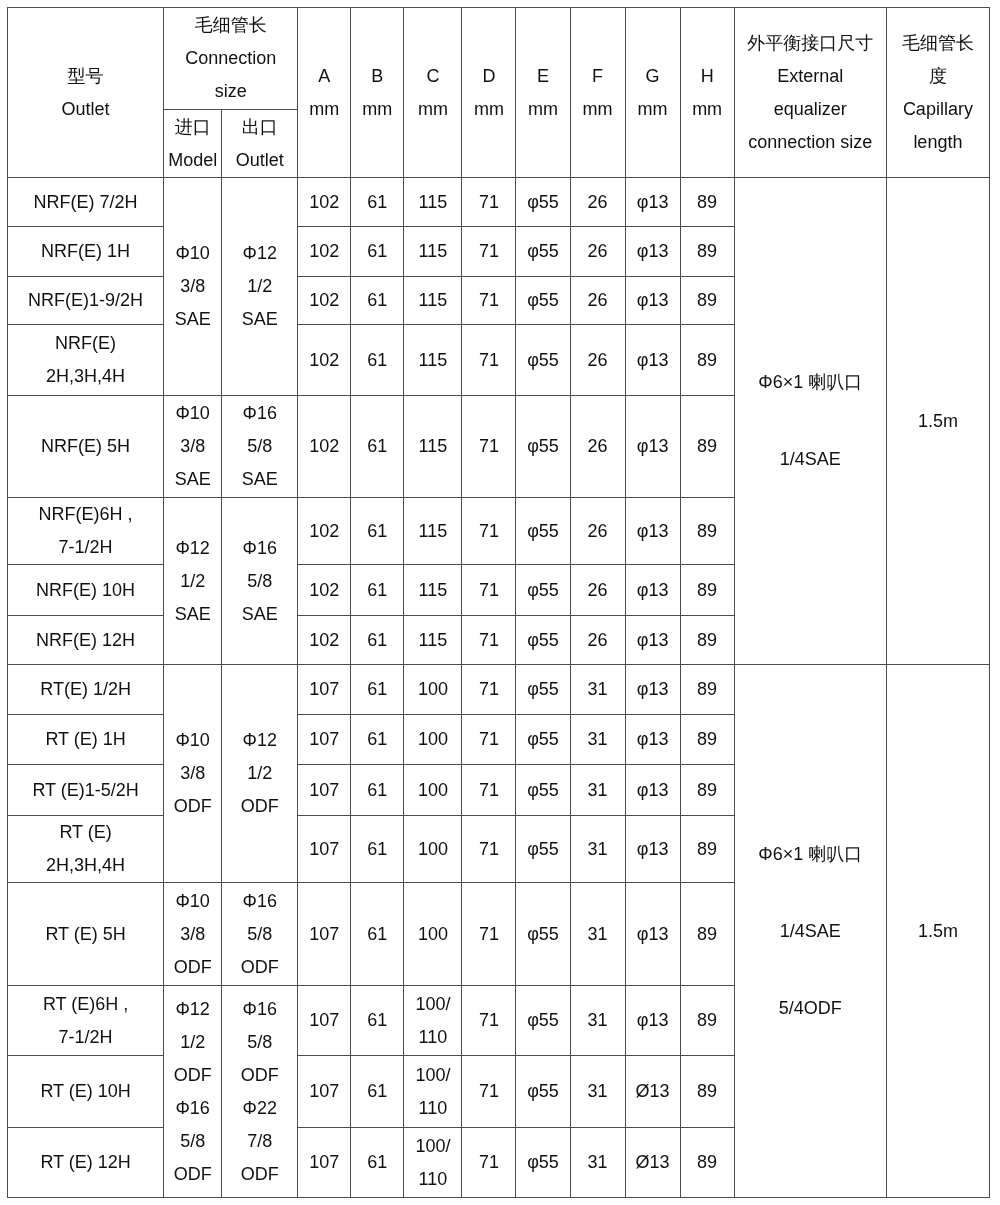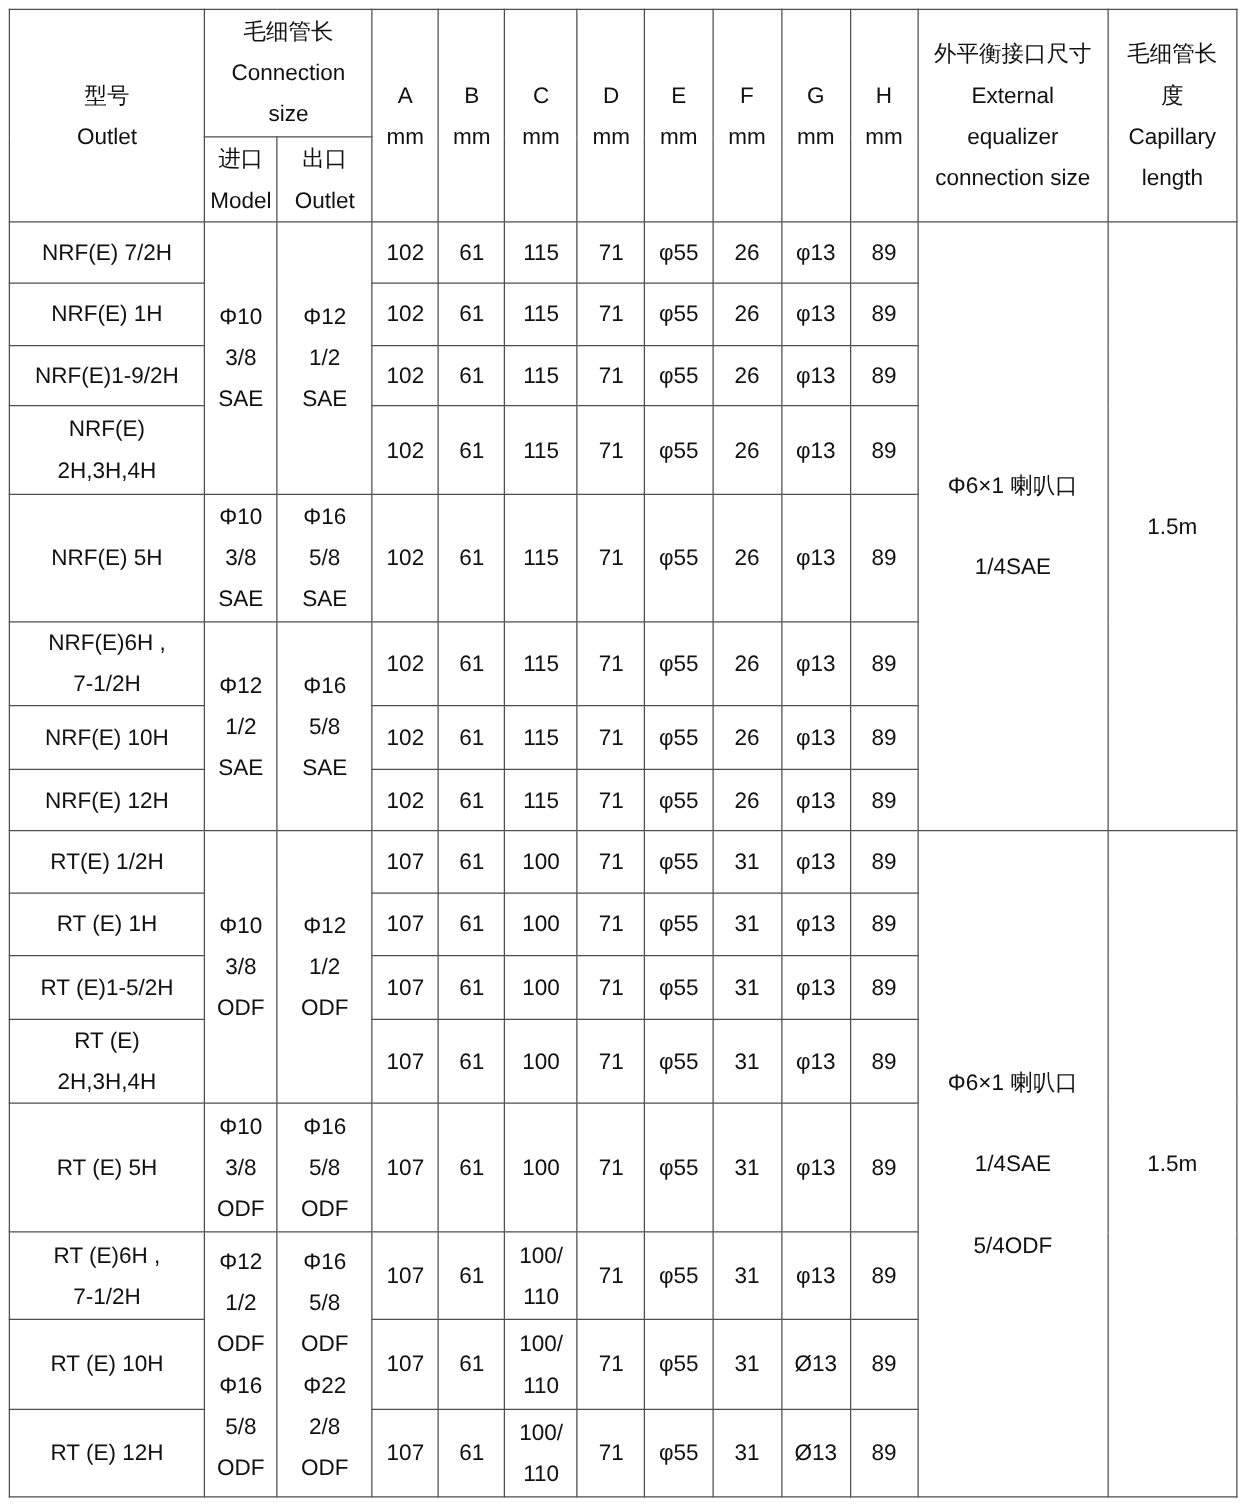--- a/index.html
+++ b/index.html
@@ -4,21 +4,21 @@
 <style>
   *{box-sizing:border-box;}
   html,body{margin:0;padding:0;}
   body{width:1000px;height:1205px;background:#ffffff;color:#111;
        font-family:"Liberation Sans","DejaVu Sans",sans-serif;}
   table.spec{position:absolute;left:7px;top:7px;width:983px;
              border-collapse:collapse;table-layout:fixed;}
   .spec th,.spec td{border:1px solid #4d4d4d;font-weight:normal;font-size:18px;
                     line-height:33px;text-align:center;vertical-align:middle;
                     padding:0;overflow:hidden;}
-  .spec td.eq div + div{margin-top:32px;}
+  .spec td.eq div + div{margin-top:44px;}
 </style>
 </head>
 <body>
 
 <table class="spec">
   <colgroup>
     <col style="width:156px">
       <col style="width:58px">
       <col style="width:76px">
     <col style="width:53px">
@@ -407,21 +407,21 @@
           <div>ODF</div>
           <div>Φ16</div>
           <div>5/8</div>
           <div>ODF</div>
         </td>
       <td rowspan="3">
           <div>Φ16</div>
           <div>5/8</div>
           <div>ODF</div>
           <div>Φ22</div>
-          <div>2/8</div>
+          <div>7/8</div>
           <div>ODF</div>
         </td>
       <td>107</td>
       <td>61</td>
       <td>
           <div>100/</div>
           <div>110</div>
         </td>
       <td>71</td>
       <td>φ55</td>

